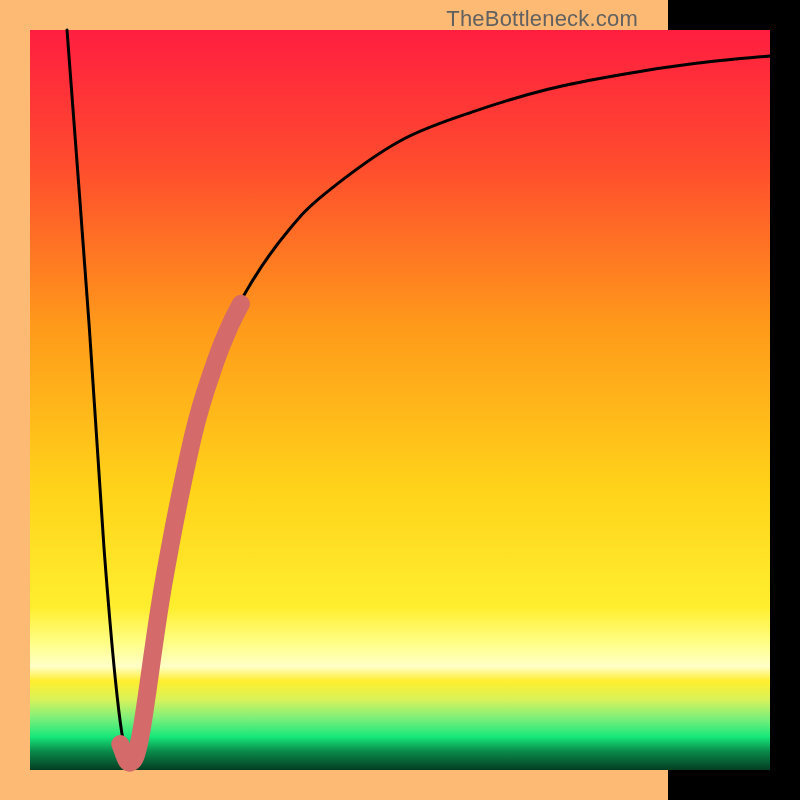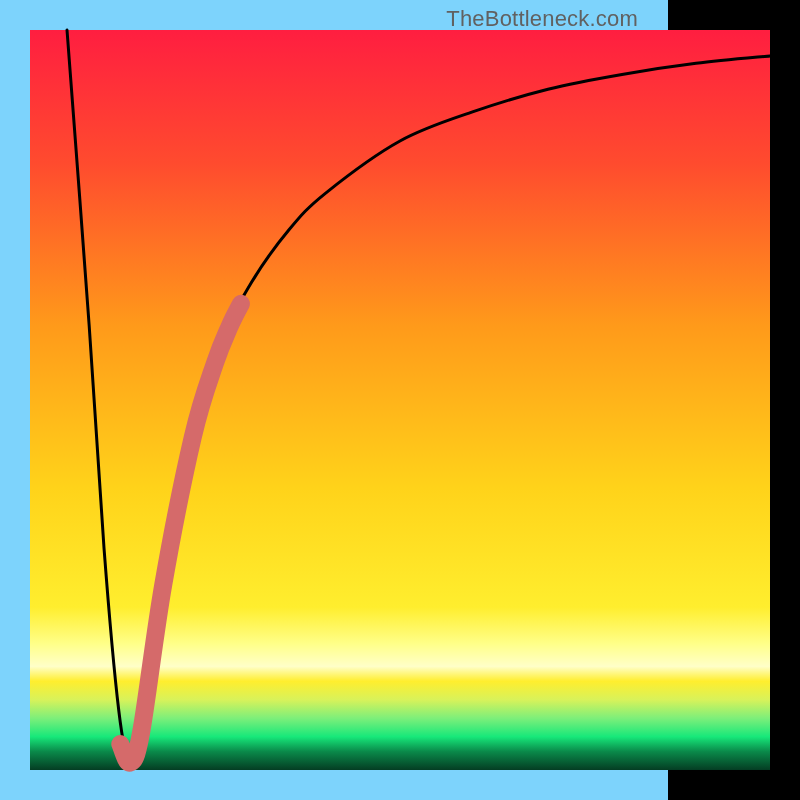--- a/index.html
+++ b/index.html
@@ -10,21 +10,21 @@
     overflow: hidden;
     background: #000;
     font-family: Arial, Helvetica, sans-serif;
   }
   .frame {
     position: absolute;
     left: 0;
     top: 0;
     width: 668px;
     height: 800px;
-    background: #7dd3fc;
+    background: #fdba74;
   }
   .plot-area {
     position: absolute;
     left: 30px;
     top: 30px;
     width: 740px;
     height: 740px;
     
   }
   .gradient {

